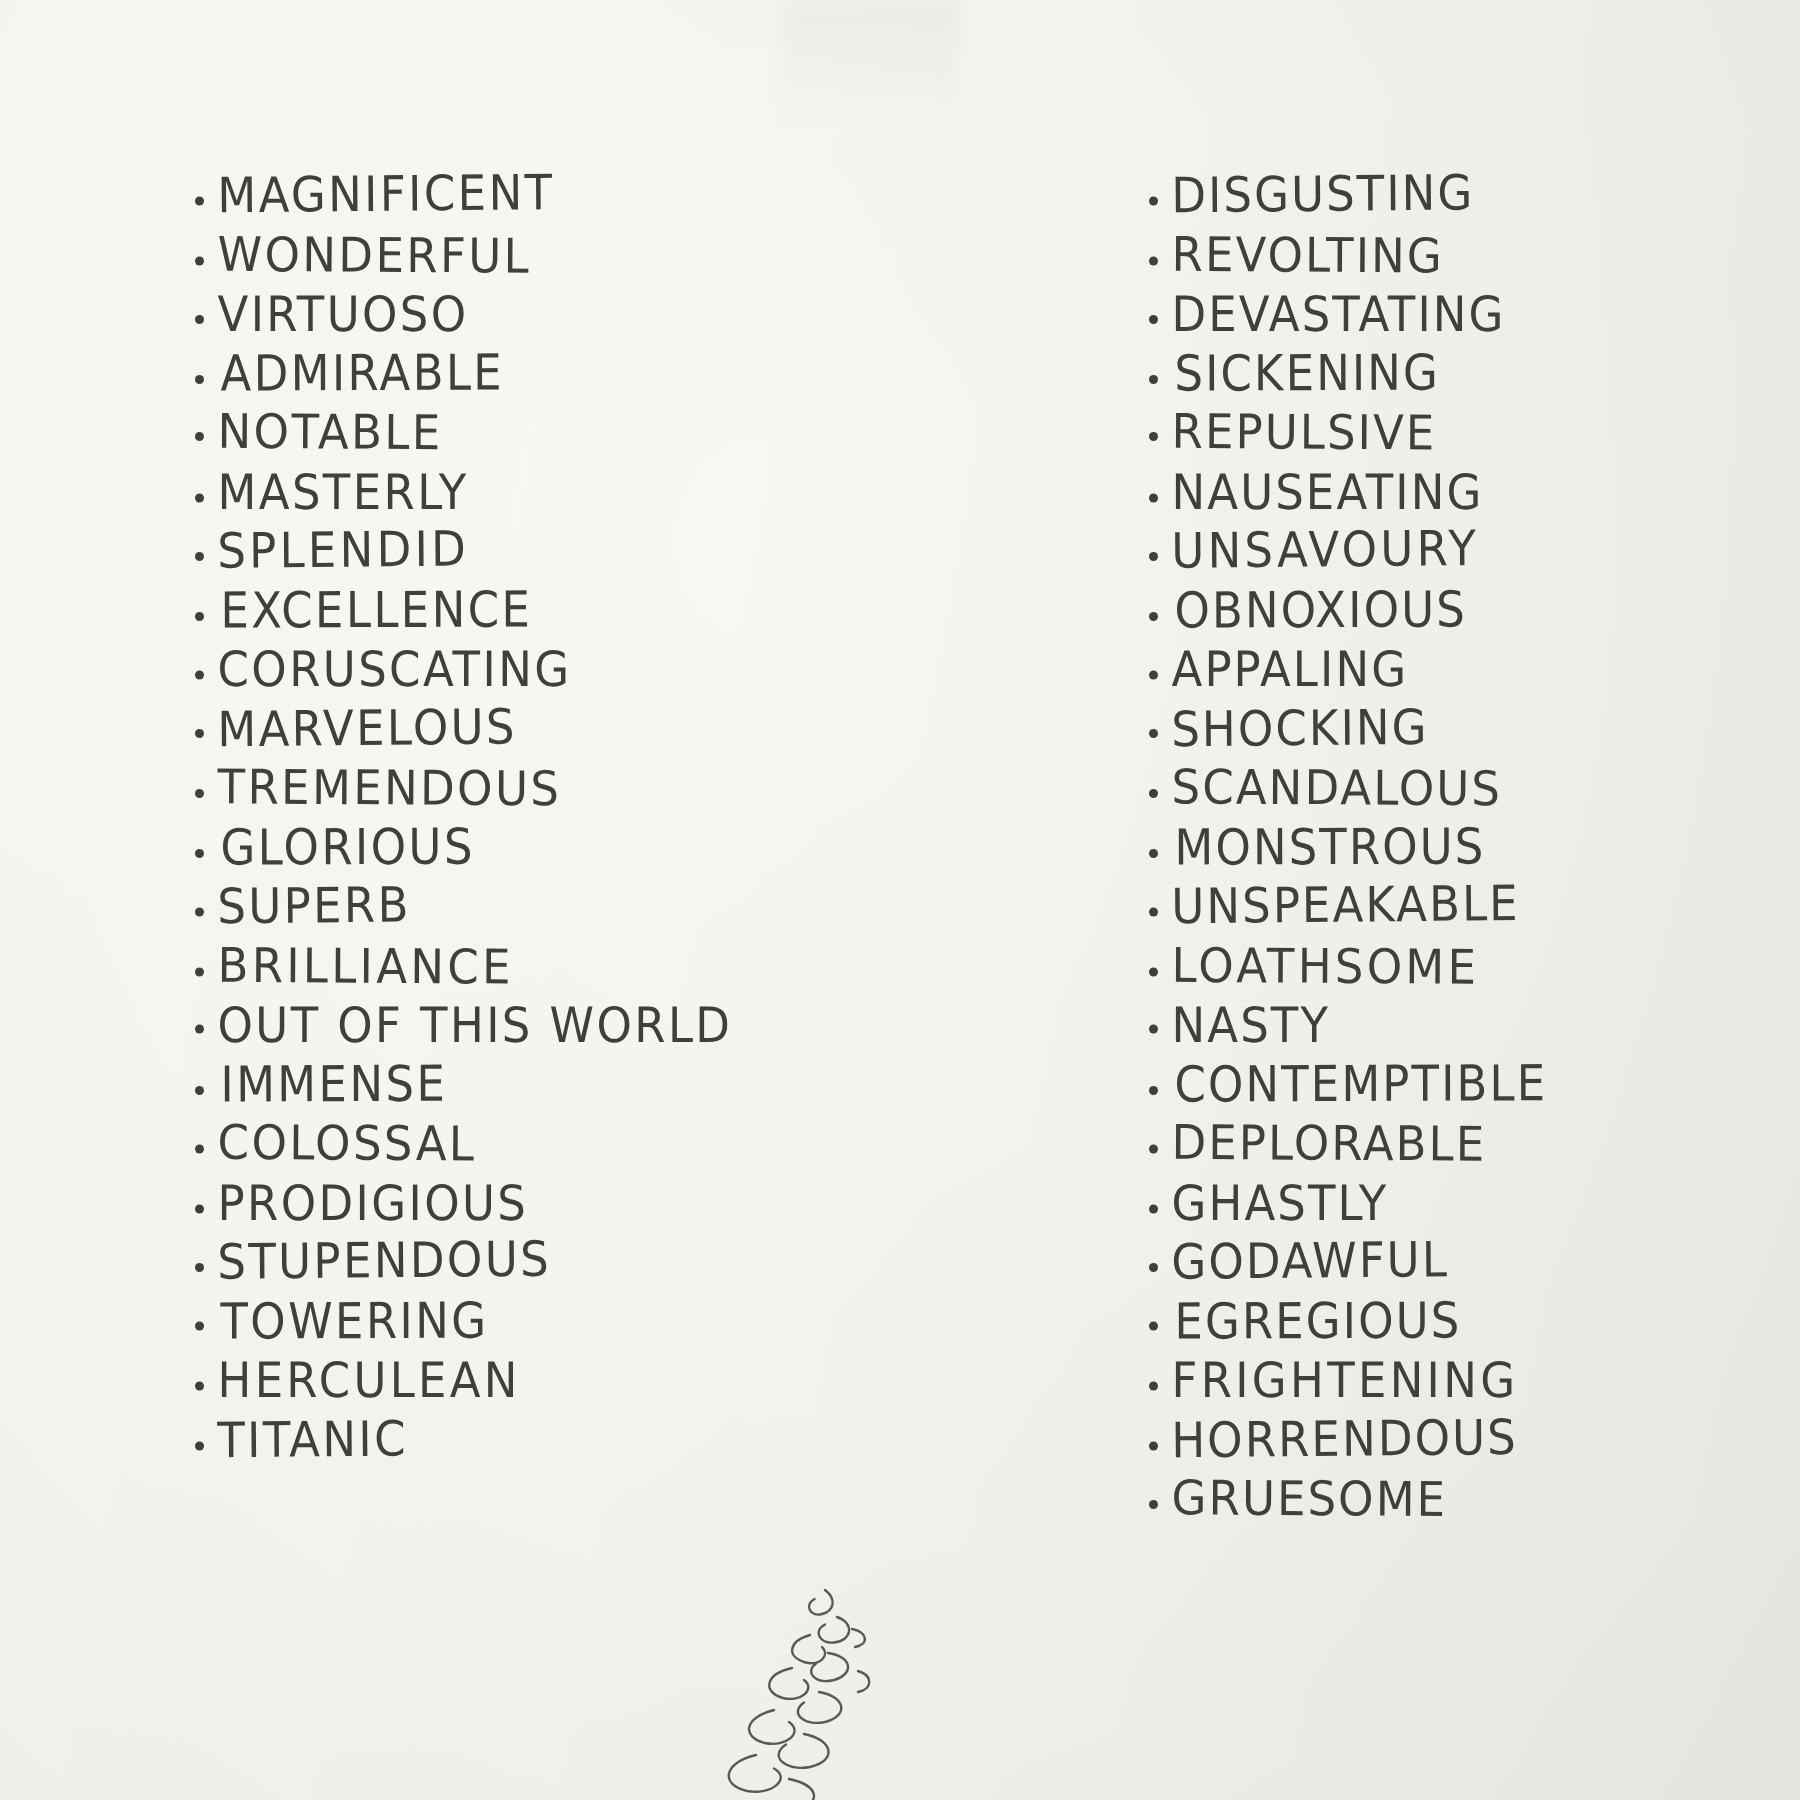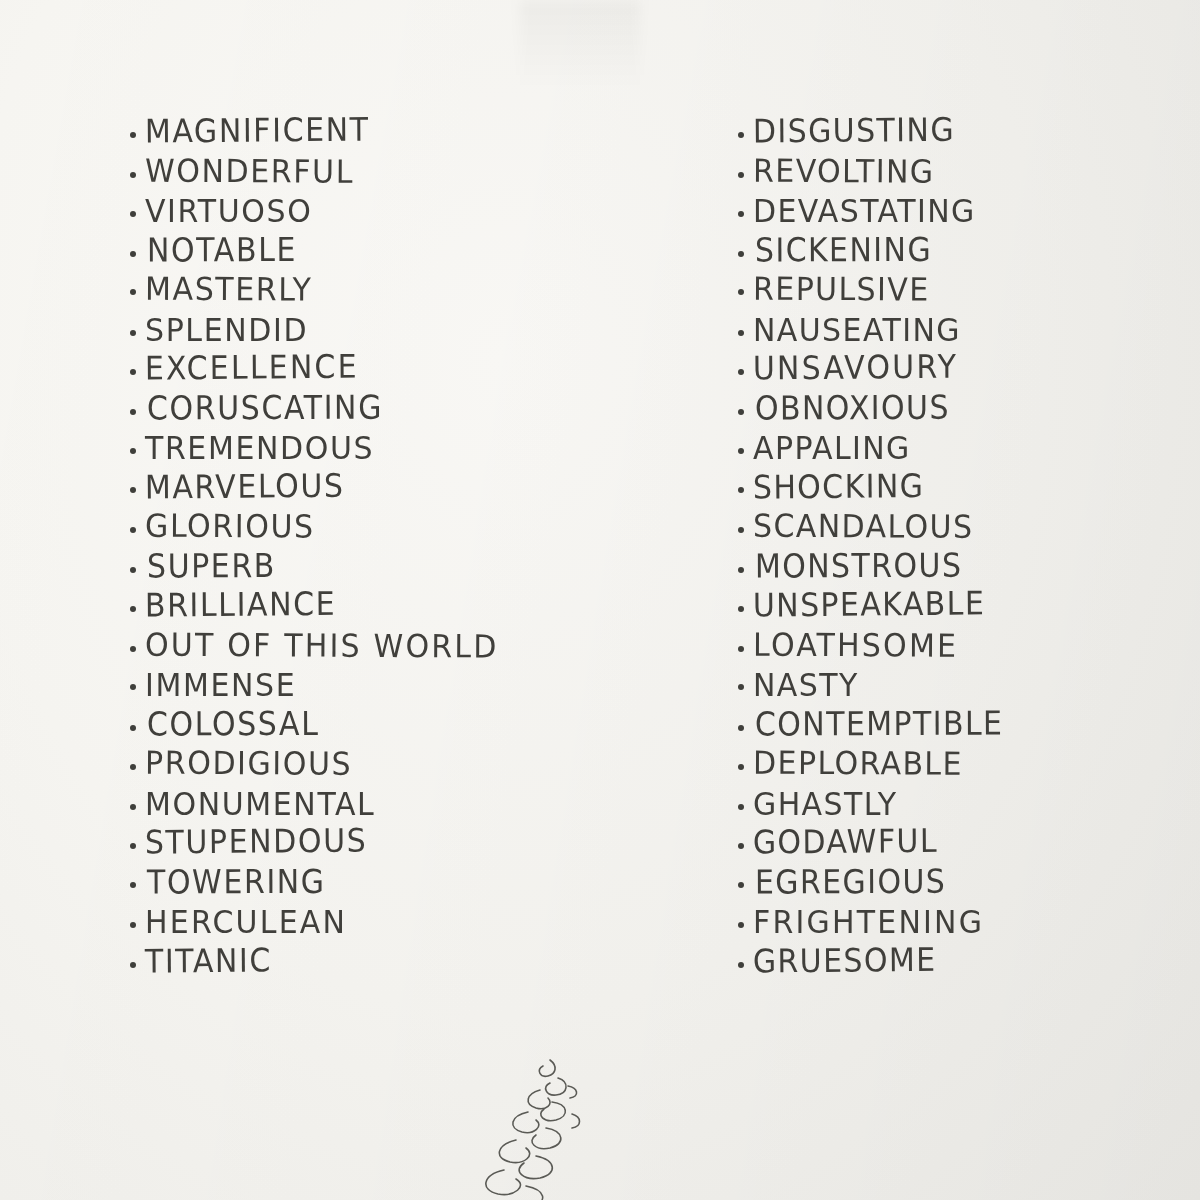--- a/index.html
+++ b/index.html
@@ -43,21 +43,21 @@
   .columns {
     position: absolute;
     inset: 0;
   }
 
   .col {
     position: absolute;
     top: 118px;
   }
   .col-left { left: 130px; width: 520px; }
-  .col-right { left: 738px; width: 420px; }
+  .col-right { left: 766px; width: 420px; }
 
   .list {
     list-style: none;
     margin: 0;
     padding: 0;
   }
 
   .item {
     display: flex;
     align-items: baseline;
@@ -123,48 +123,52 @@
         <li class="item">
           <span class="bullet"></span>
           <span class="word">WONDERFUL</span>
         </li>
         <li class="item">
           <span class="bullet"></span>
           <span class="word">VIRTUOSO</span>
         </li>
         <li class="item">
           <span class="bullet"></span>
+          <span class="word">ADMIRABLE</span>
+        </li>
+        <li class="item">
+          <span class="bullet"></span>
           <span class="word">NOTABLE</span>
         </li>
         <li class="item">
           <span class="bullet"></span>
           <span class="word">MASTERLY</span>
         </li>
         <li class="item">
           <span class="bullet"></span>
           <span class="word">SPLENDID</span>
         </li>
         <li class="item">
           <span class="bullet"></span>
           <span class="word">EXCELLENCE</span>
         </li>
         <li class="item">
           <span class="bullet"></span>
           <span class="word">CORUSCATING</span>
         </li>
         <li class="item">
           <span class="bullet"></span>
+          <span class="word">MARVELOUS</span>
+        </li>
+        <li class="item">
+          <span class="bullet"></span>
           <span class="word">TREMENDOUS</span>
         </li>
         <li class="item">
           <span class="bullet"></span>
-          <span class="word">MARVELOUS</span>
-        </li>
-        <li class="item">
-          <span class="bullet"></span>
           <span class="word">GLORIOUS</span>
         </li>
         <li class="item">
           <span class="bullet"></span>
           <span class="word">SUPERB</span>
         </li>
         <li class="item">
           <span class="bullet"></span>
           <span class="word">BRILLIANCE</span>
         </li>
@@ -176,24 +180,20 @@
           <span class="bullet"></span>
           <span class="word">IMMENSE</span>
         </li>
         <li class="item">
           <span class="bullet"></span>
           <span class="word">COLOSSAL</span>
         </li>
         <li class="item">
           <span class="bullet"></span>
           <span class="word">PRODIGIOUS</span>
-        </li>
-        <li class="item">
-          <span class="bullet"></span>
-          <span class="word">MONUMENTAL</span>
         </li>
         <li class="item">
           <span class="bullet"></span>
           <span class="word">STUPENDOUS</span>
         </li>
         <li class="item">
           <span class="bullet"></span>
           <span class="word">TOWERING</span>
         </li>
         <li class="item">
@@ -285,20 +285,24 @@
           <span class="bullet"></span>
           <span class="word">GODAWFUL</span>
         </li>
         <li class="item">
           <span class="bullet"></span>
           <span class="word">EGREGIOUS</span>
         </li>
         <li class="item">
           <span class="bullet"></span>
           <span class="word">FRIGHTENING</span>
+        </li>
+        <li class="item">
+          <span class="bullet"></span>
+          <span class="word">HORRENDOUS</span>
         </li>
         <li class="item">
           <span class="bullet"></span>
           <span class="word">GRUESOME</span>
         </li>
       </ul>
   </div>
 
 </div>
 

